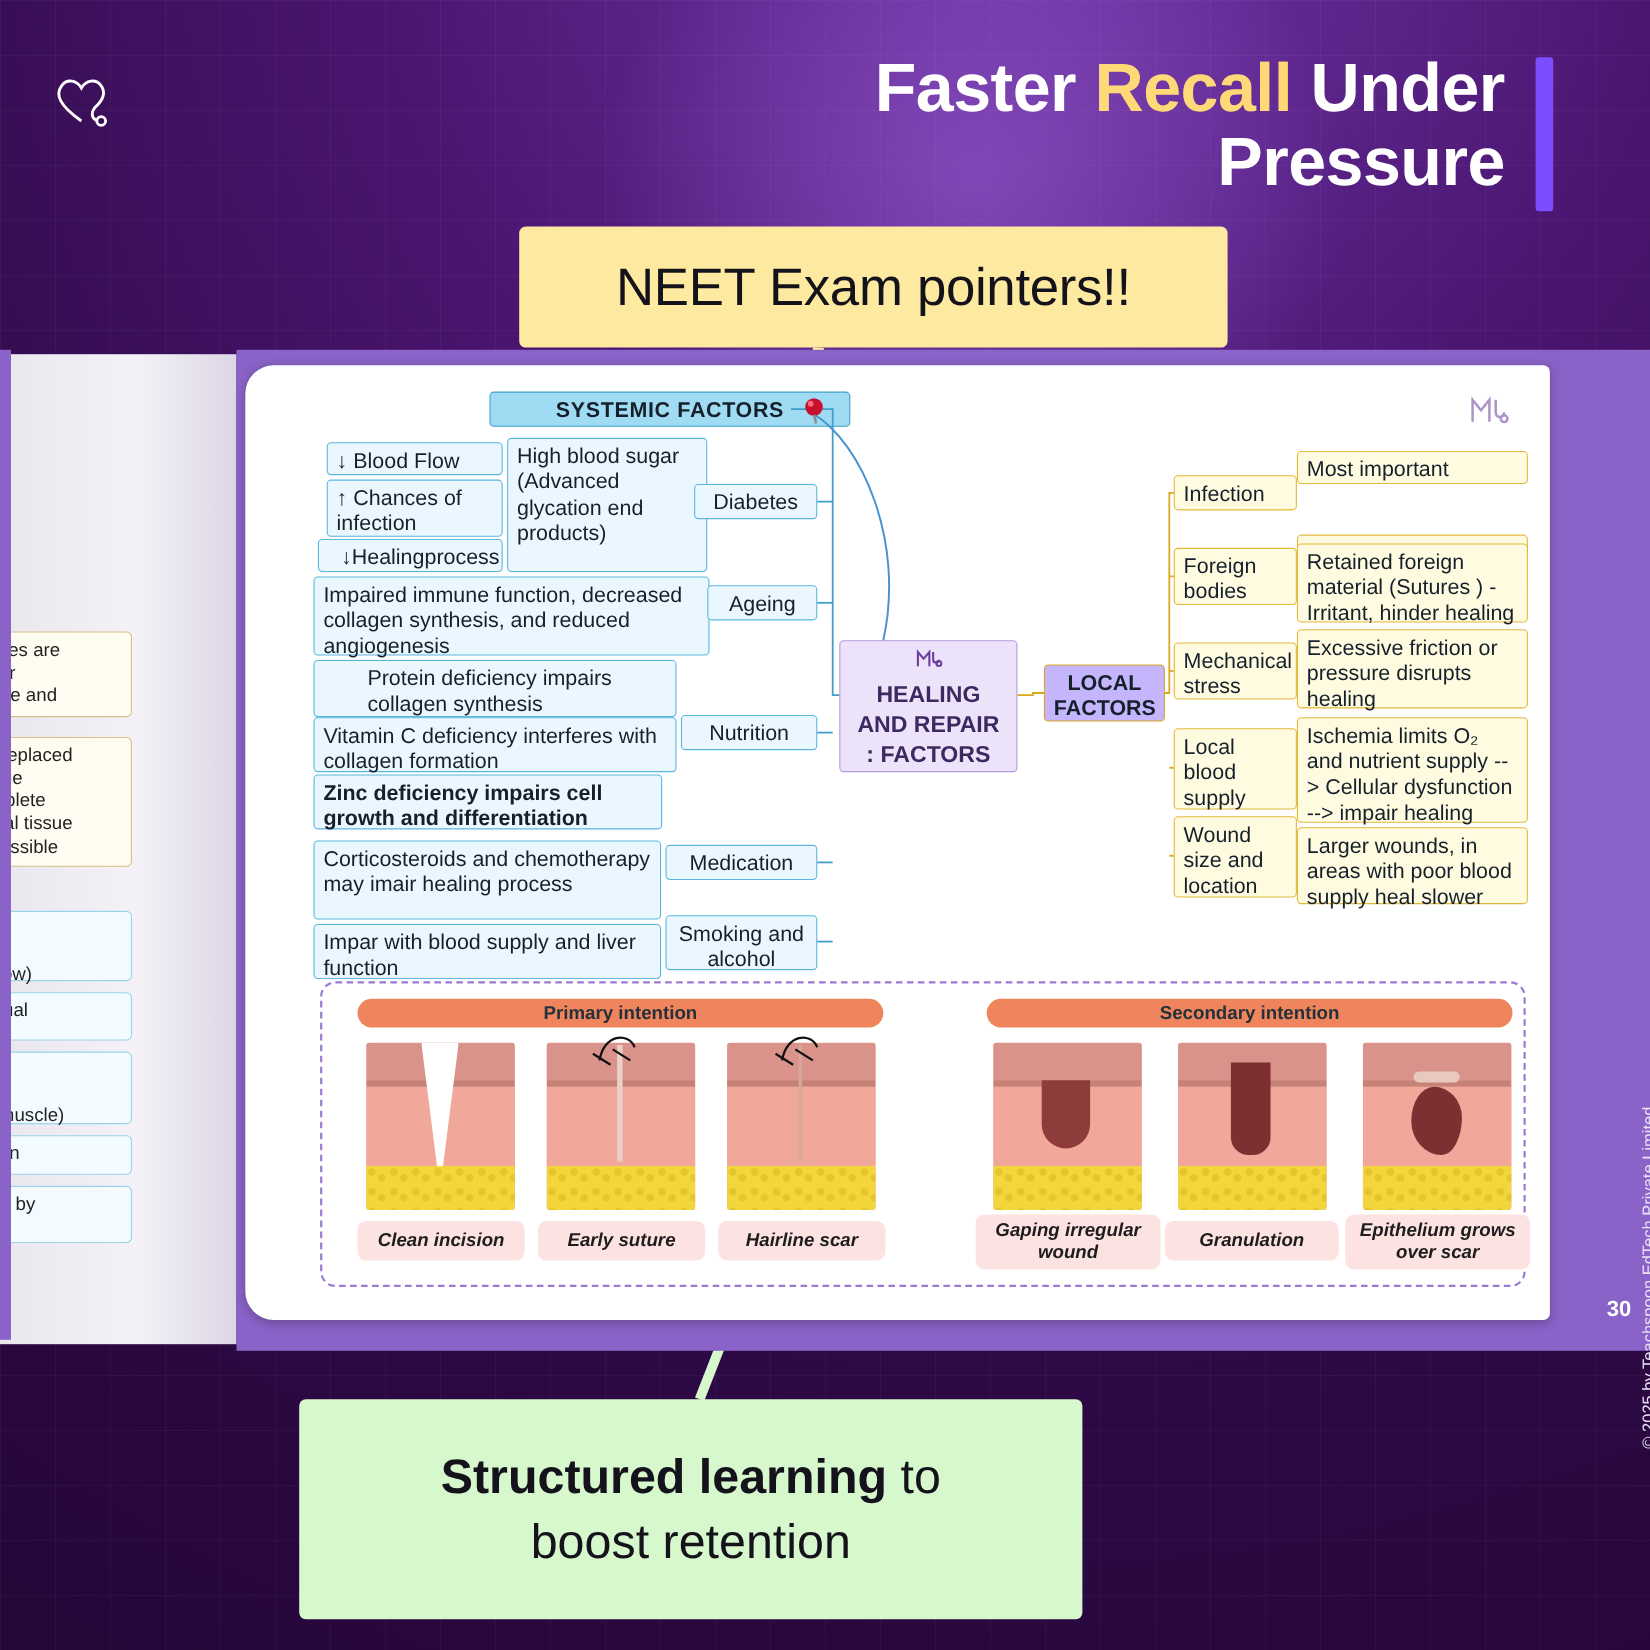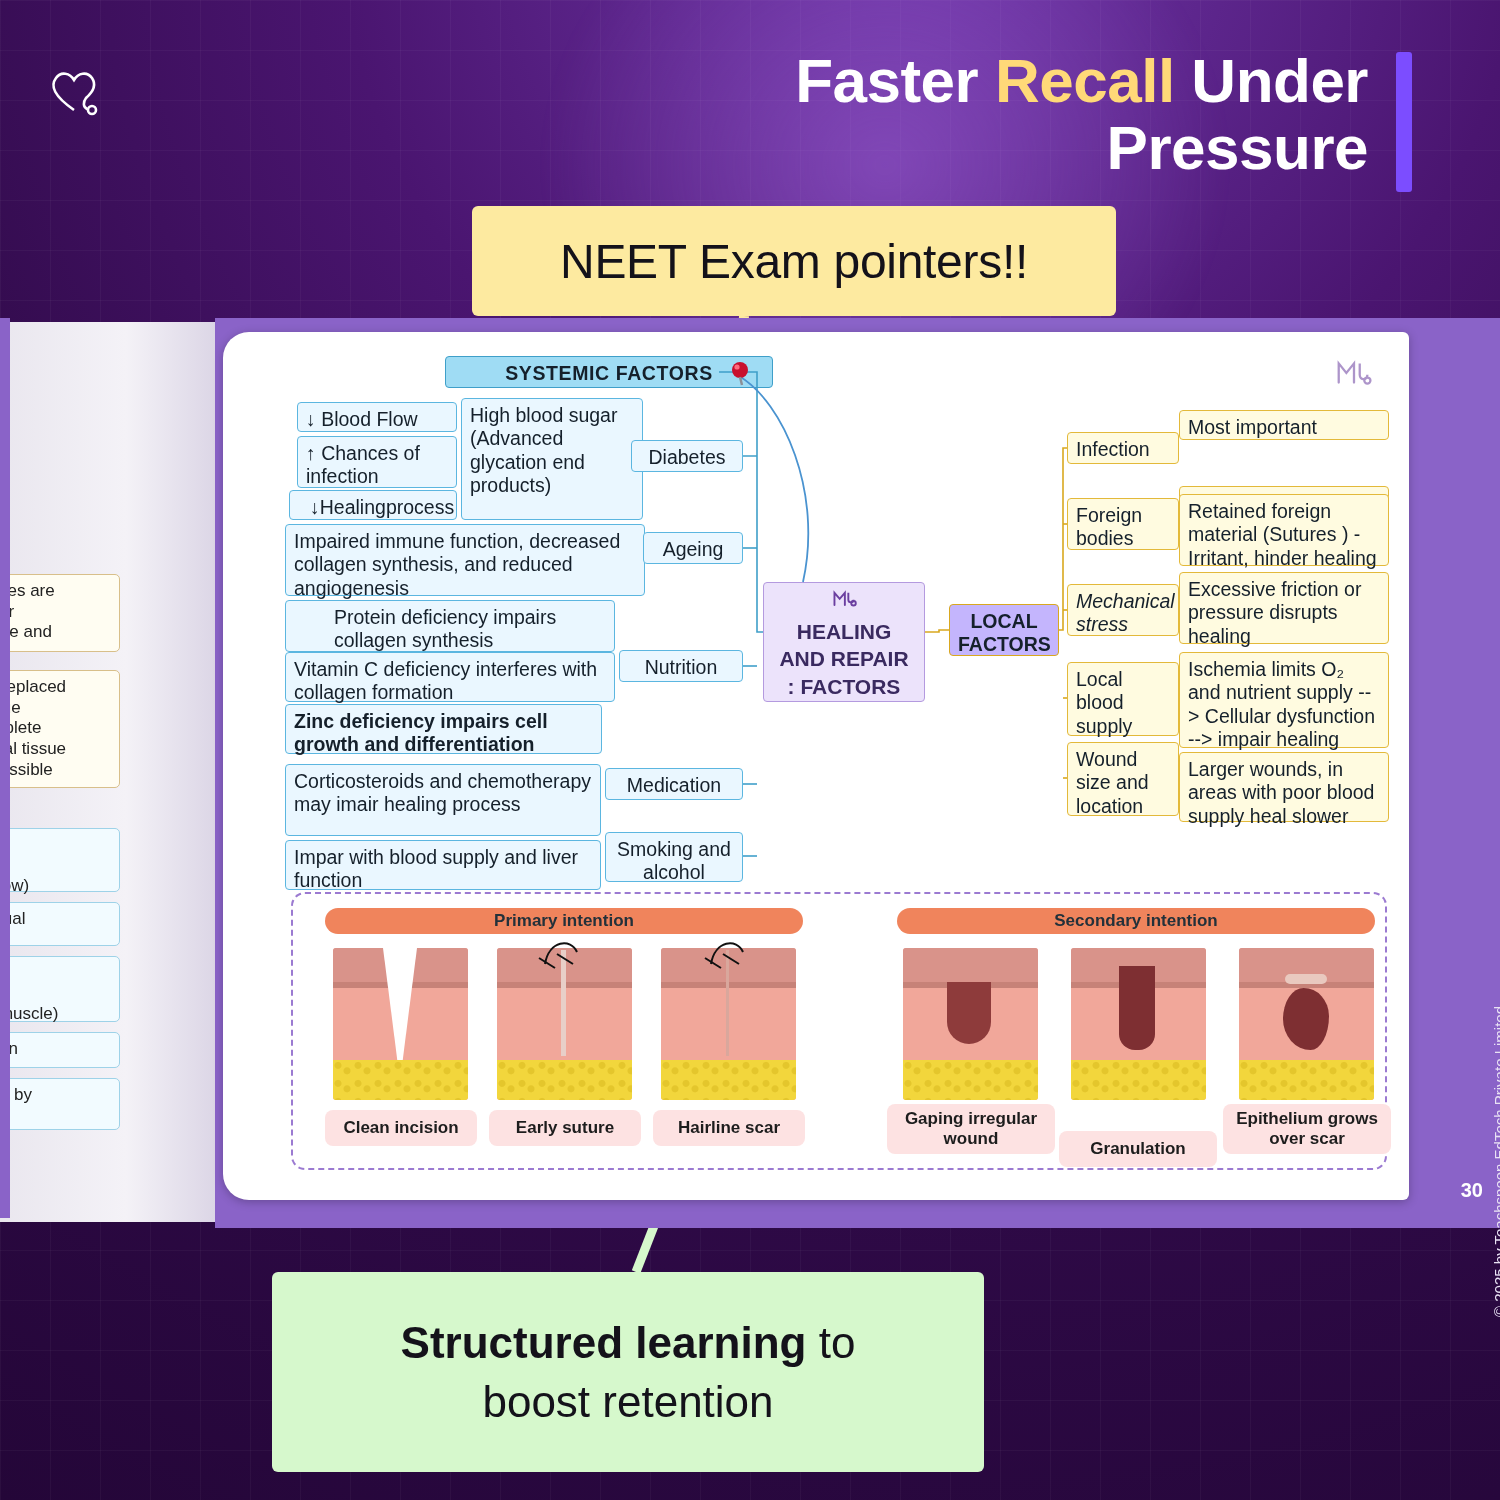--- a/index.html
+++ b/index.html
@@ -135,21 +135,21 @@
   }
   .wound-blob {
     position:absolute; left:44px; top:40px; width:46px; height:62px; background:#7e2f32;
     border-radius:45% 55% 40% 60%/50% 45% 55% 50%;
   }
   .scab { position:absolute; left:46px; top:26px; width:42px; height:10px; background:#e9c9bf; border-radius:5px;}
   .suture { position:absolute; }
   .caption {
     position:absolute; background:#fde2e2; border-radius:8px; color:#1d1d1d;
     font-size:17px; font-weight:bold; text-align:center; display:flex; align-items:center; justify-content:center;
-    line-height:1.2; padding:4px 6px;
+    line-height:1.2; padding:4px 6px;font-style:italic;
   }
 </style>
 </head>
 <body>
 
 <div class="bg-base"></div>
 <div class="bg-glow"></div>
 
 <div class="logo">
   <svg viewBox="0 0 64 64" width="64" height="64" fill="none" stroke="#ffffff" stroke-width="2.6">
@@ -307,21 +307,21 @@
         <span>Significantly impairs healing</span>
       </div>
 
       <div class="node n-yellow" style="left:844px; top:166px; width:112px; height:52px;">
         <span>Foreign bodies</span>
       </div>
       <div class="node n-yellow" style="left:956px; top:162px; width:210px; height:72px;">
         <span>Retained foreign material (Sutures ) - Irritant, hinder healing</span>
       </div>
 
-      <div class="node n-yellow" style="left:844px; top:252px; width:112px; height:52px;font-style:italic;">
+      <div class="node n-yellow" style="left:844px; top:252px; width:112px; height:52px;">
         <span>Mechanical stress</span>
       </div>
       <div class="node n-yellow" style="left:956px; top:240px; width:210px; height:72px;">
         <span>Excessive friction or pressure disrupts healing</span>
       </div>
 
       <div class="node n-yellow" style="left:844px; top:330px; width:112px; height:74px;">
         <span>Local blood supply</span>
       </div>
       <div class="node n-yellow" style="left:956px; top:320px; width:210px; height:96px;">
@@ -425,21 +425,21 @@
           <span>Gaping irregular wound</span>
         </div>
 
         <div class="skin" style="left:778px; top:54px;">
           <div class="epi"></div>
             <div class="epi2"></div>
             <div class="derm"></div>
             <div class="fat"></div>
           <div class="wound-deep"></div>
         </div>
-        <div class="caption" style="left:766px; top:216px; width:158px; height:36px;margin-top:21px;">
+        <div class="caption" style="left:766px; top:216px; width:158px; height:36px;">
           <span>Granulation</span>
         </div>
 
         <div class="skin" style="left:946px; top:54px;">
           <div class="epi"></div>
             <div class="epi2"></div>
             <div class="derm"></div>
             <div class="fat"></div>
           <div class="scab"></div>
           <div class="wound-blob"></div>

